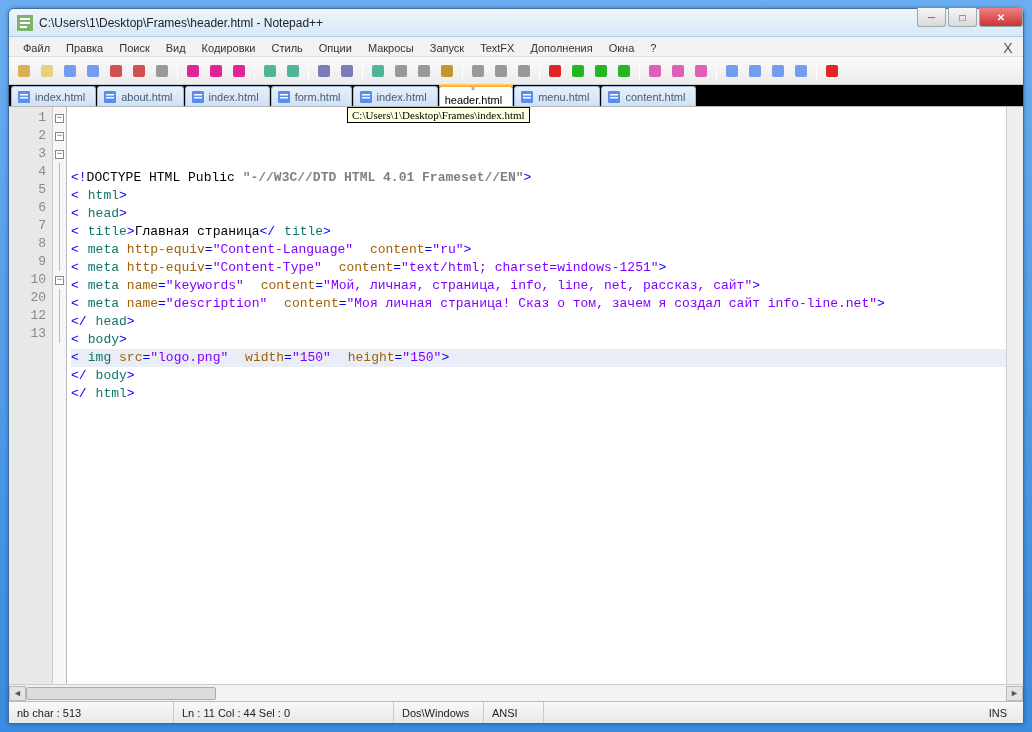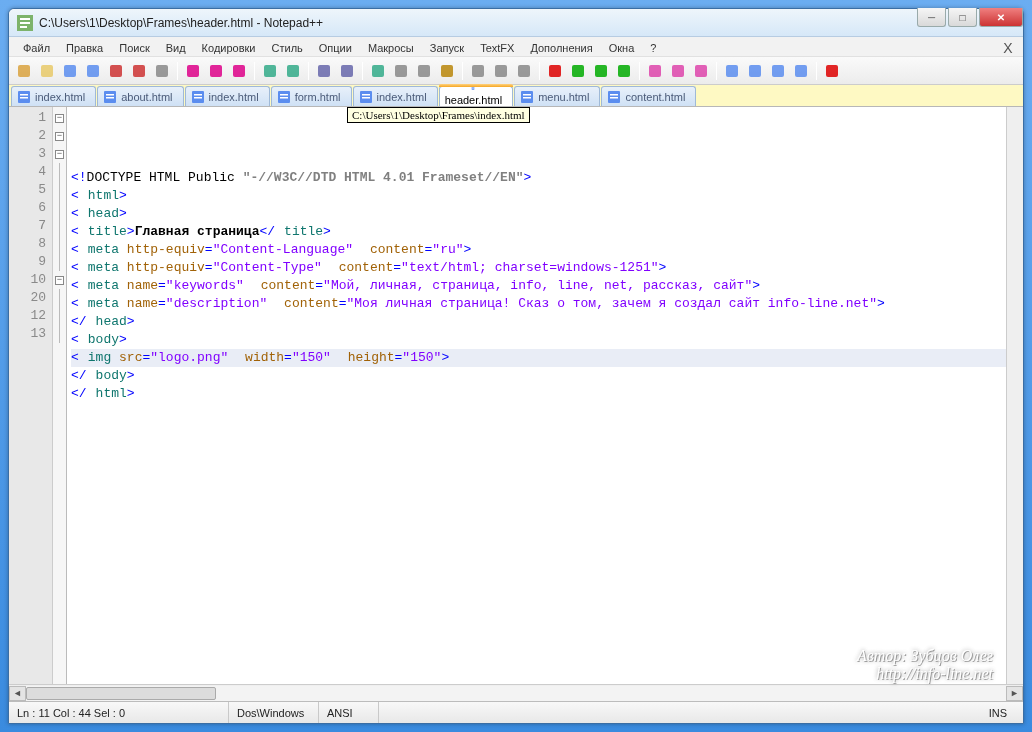--- a/index.html
+++ b/index.html
@@ -42,21 +42,21 @@
     border-bottom: 1px solid #ccc;
     display: flex; align-items: center; padding: 0 4px; gap: 1px;
   }
   .tbtn {
     width: 22px; height: 22px; display:flex; align-items:center; justify-content:center;
     border: 1px solid transparent; border-radius:3px;
   }
   .tsep { width: 1px; height: 18px; background: #b8b8b8; margin: 0 3px; border-right:1px solid #fff; }
 
   .tabbar {
-    height: 22px; background: #fef9c3; border-bottom: 1px solid #b7b7b7;
+    height: 22px; background: #000000; border-bottom: 1px solid #b7b7b7;
     display: flex; align-items: flex-end; padding-left: 2px; gap: 0;
   }
   .tab {
     height: 20px; display: flex; align-items: center; gap: 4px;
     padding: 0 10px 0 5px; border: 1px solid #9fb9d7; border-bottom: none;
     background: linear-gradient(#e8f0fa, #cfe1f5); border-radius: 3px 3px 0 0;
     margin-right: 1px; color:#4a5a78; font-size:11px;
   }
   .tab.active { background: linear-gradient(#fff,#fff); color:#000; position:relative;flex-direction:column; }
   .tab.active::before {
@@ -80,21 +80,21 @@
   .fold .box{ width:9px;height:9px;border:1px solid #888;background:#fff;display:flex;align-items:center;justify-content:center;font-size:9px;line-height:1;color:#555;}
   .code { flex:1; padding: 2px 0 0 4px; white-space: pre; position:relative; }
   .codeline { height:18px; line-height:18px; }
   .codeline.hl { background:#e9edf6; }
 
   
   .tagp { color:#0000ff; }
   .tagn { color:#0f766e;padding-left:9px; }
   .aname { color:#a16207;margin-top:12px; }
   .aval { color:#8000ff; }
-  .txt { color:#000; font-weight:bold; }
+  .txt { color:#000; font-weight:normal; }
   .doct { color:#000; }
   .grayq { color:#808080; font-weight:bold; }
 
   .tooltip {
     position: absolute; background: #ffffe1; border: 1px solid #000;
     padding: 1px 4px; font-family: Tahoma; font-size: 11px; color:#000;
     z-index: 100;
   }
   .cursor-img {
     position:absolute; z-index:101; width:16px; height:22px; pointer-events:none;
@@ -471,24 +471,21 @@
 
   <div class="hscroll">
     <div class="arrow">◄</div>
     <div class="track">
         <div class="thumb"></div>
       </div>
     <div class="arrow">►</div>
   </div>
 
   <div class="statusbar">
+    <div class="seg" style="flex:0 0 165px">nb char : 513</div>
     <div class="seg" style="flex:0 0 220px">Ln : 11    Col : 44    Sel : 0</div>
     <div class="seg" style="flex:0 0 90px">Dos\Windows</div>
     <div class="seg" style="flex:0 0 60px">ANSI</div>
     <div class="seg" style="flex:1; justify-content:flex-end; padding-right:16px">INS</div>
   </div>
 
-  <div class="watermark">
-    <div>Автор: Зубцов Олег</div>
-    <div>http://info-line.net</div>
-  </div>
 
 </div>
 
 </body></html>

